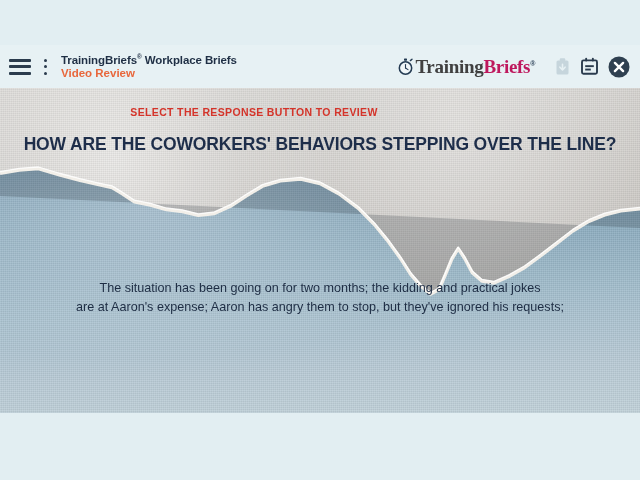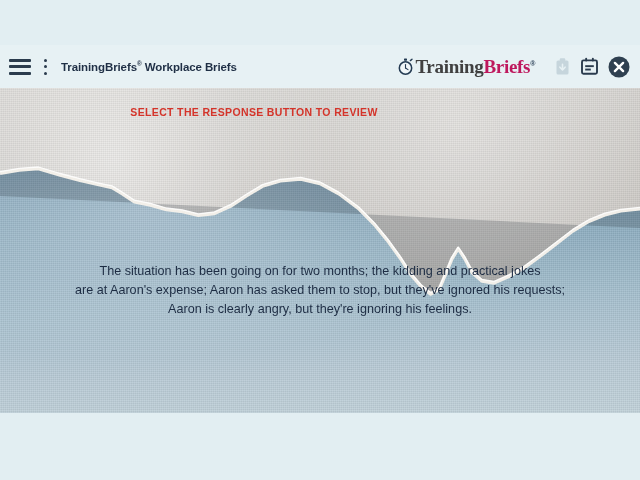--- a/index.html
+++ b/index.html
@@ -228,21 +228,21 @@
     width: 640px;
     text-align: center;
     font-size: 17.5px;
     font-weight: bold;
     letter-spacing: -0.15px;
     color: #1e2e4a;
   }
   #body-text {
     position: absolute;
     left: 50px;
-    top: 174px;
+    top: 191px;
     width: 540px;
     text-align: center;
     font-size: 12.6px;
     line-height: 19px;
     color: #1d2c43;
   }
 
   
   #below-stage {
     position: absolute;
@@ -267,20 +267,21 @@
     </div>
 
     <div class="kebab">
       <i></i>
       <i></i>
       <i></i>
     </div>
 
     <div id="title-block">
       <div id="course-title"><span>TrainingBriefs</span><sup>®</sup><span> Workplace Briefs</span></div>
+      <div id="section-label">Video Review</div>
     </div>
 
     <div id="header-spacer"></div>
 
     <div id="brand-logo">
       <span class="stopwatch">
         <svg width="17" height="17" viewBox="0 0 17 17">
           <rect x="7" y="0.5" width="3" height="2.2" rx="0.6" fill="#243a52"></rect>
           <line x1="13.4" y1="2.6" x2="15" y2="1.2" stroke="#243a52" stroke-width="1.4" stroke-linecap="round"></line>
           <circle cx="8.5" cy="10" r="6.2" fill="none" stroke="#243a52" stroke-width="1.5"></circle>
@@ -349,23 +350,23 @@
                L198.4,125.8 L214.4,123.9 L230.4,116.7 L246.4,106.3 L262.4,96.6
                L280.3,91.3 L300.8,89.4 L320,94 L339.2,104.4 L358.4,118.7 L374.4,134.9
                L387.2,150.5 L400,168.1 L410.9,185 L421.1,196.7 L430.7,204.5
                L439,199.9 L445.4,185 L451.8,169.4 L458.2,159 L464.6,168.7
                L472.3,183 L481.9,191.4 L494,193.4 L508.8,186.9 L524.8,177.8
                L540.8,166.1 L556.8,153.8 L572.8,141.4 L588.8,131.7 L604.8,125.2
                L620.8,121.3 L640,119.3" fill="none" stroke="#ffffff" stroke-width="1.3" stroke-linejoin="round" opacity="0.85"></path>
     </svg>
 
     <div id="eyebrow">SELECT THE RESPONSE BUTTON TO REVIEW</div>
+    <div id="question">HOW ARE THE COWORKERS' BEHAVIORS STEPPING OVER THE LINE?</div>
 
     <div id="body-text">
       <div>The situation has been going on for two months; the kidding and practical jokes</div>
-      <div>are at Aaron's expense; Aaron has asked them to stop, but they've ignored his requests;</div>
-      <div>Aaron is clearly angry, but they're ignoring his feelings.</div>
+      <div>are at Aaron's expense; Aaron has angry them to stop, but they've ignored his requests;</div>
     </div>
 
   </div>
 
   <div id="below-stage"></div>
 </div>
 
 </body></html>

